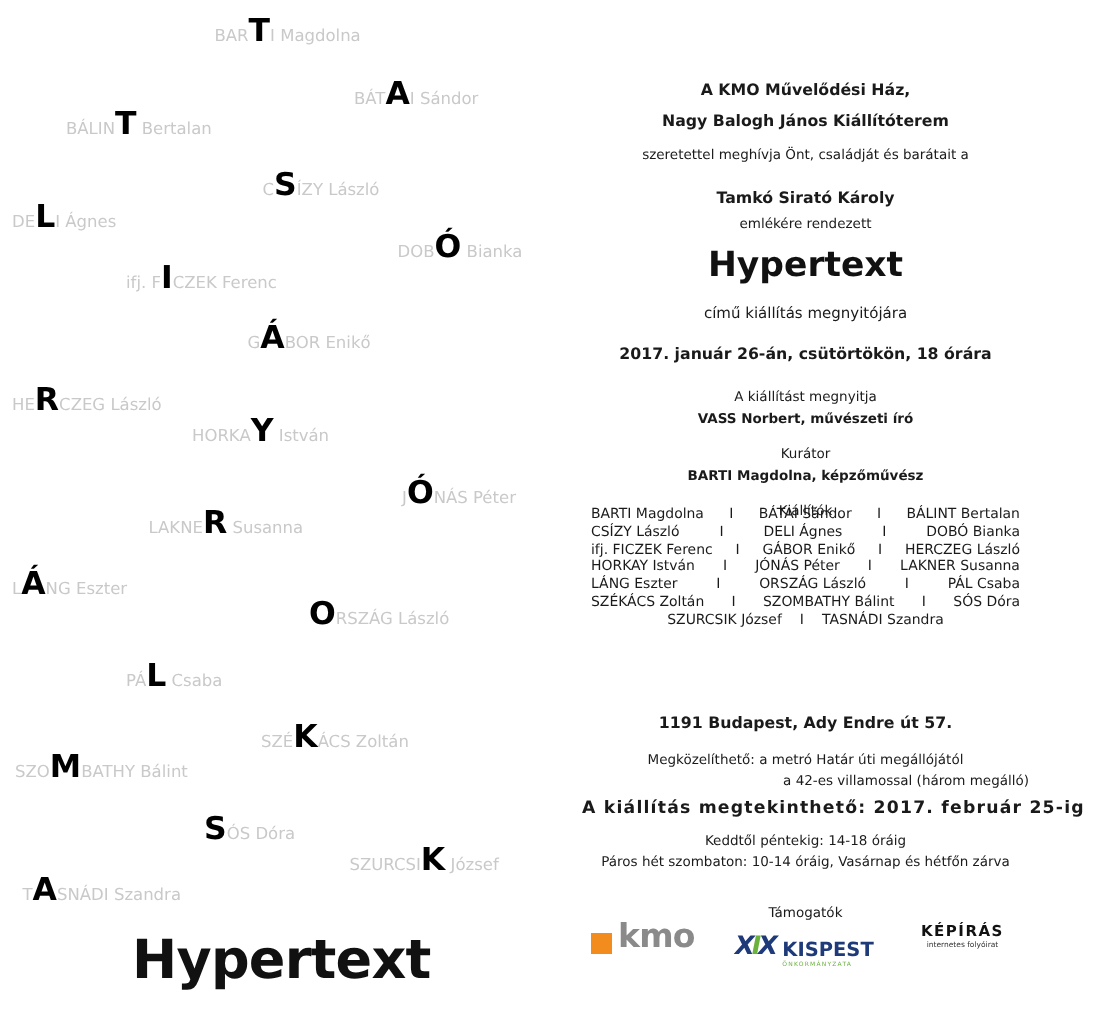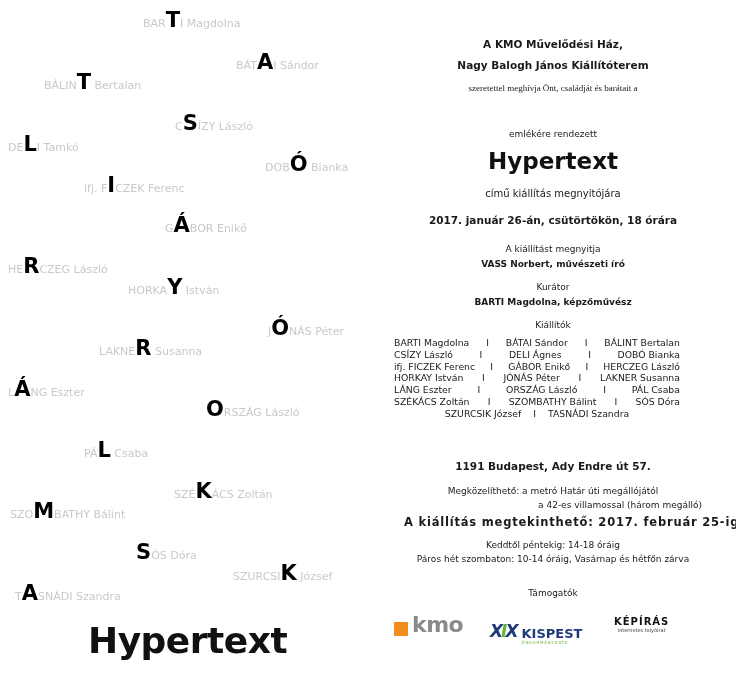--- a/index.html
+++ b/index.html
@@ -7,21 +7,21 @@
          font-family:"DejaVu Sans", "Liberation Sans", sans-serif; color:#1a1a1a; }
   .left { position:absolute; left:0; top:0; width:380px; height:676px; }
   .name { position:absolute; font-family:"DejaVu Sans", sans-serif; font-size:11px;
           color:#c9c9c9; white-space:nowrap; line-height:14px; letter-spacing:0; }
   .name .big { font-family:"DejaVu Sans", sans-serif; font-weight:bold; font-size:21px;
                color:#000; line-height:14px; letter-spacing:0; }
   .big-title { position:absolute; left:88px; top:620px; font-family:"DejaVu Sans", sans-serif;
                font-weight:bold; font-size:36px; color:#111; letter-spacing:-0.5px; }
   .right { position:absolute; left:388px; top:0; width:298px; height:676px; text-align:center;
            font-family:"DejaVu Sans", sans-serif; }
-  .line { position:absolute; left:16px; width:100%; white-space:nowrap; }
+  .line { position:absolute; left:0; width:100%; white-space:nowrap;margin-top:16px; }
   .b { font-weight:bold; }
   .s10 { font-size:10px; }
   .s9 { font-size:9px; }
   .s11 { font-size:10.5px; }
   .hyper { font-size:23px; font-weight:bold; color:#111; }
   .big-line { font-size:11.5px; font-weight:bold; letter-spacing:0.8px; }
   .artists { position:absolute; left:6px; width:286px; top:337px; font-size:9.3px; line-height:11.8px; }
   .artists .row { display:flex; justify-content:space-between; white-space:nowrap; }
   .artists .row.center { justify-content:center; gap:12px; }
   .logos { position:absolute; top:612px; left:0; width:100%; height:30px; }
@@ -39,21 +39,21 @@
   .kepiras .t2 { font-size:5px; color:#333; line-height:6px; }
 </style>
 </head>
 <body>
 
 <div class="left">
   <div class="name" style="left:143px;top:13px;"><span>BAR</span><span class="big">T</span><span>I Magdolna</span></div>
   <div class="name" style="left:236px;top:55px;"><span>BÁT</span><span class="big">A</span><span>I Sándor</span></div>
   <div class="name" style="left:44px;top:75px;"><span>BÁLIN</span><span class="big">T</span><span> Bertalan</span></div>
   <div class="name" style="left:175px;top:116px;"><span>C</span><span class="big">S</span><span>ÍZY László</span></div>
-  <div class="name" style="left:8px;top:137px;"><span>DE</span><span class="big">L</span><span>I Tamkó</span></div>
+  <div class="name" style="left:8px;top:137px;"><span>DE</span><span class="big">L</span><span>I Ágnes</span></div>
   <div class="name" style="left:265px;top:157px;"><span>DOB</span><span class="big">Ó</span><span> Bianka</span></div>
   <div class="name" style="left:84px;top:178px;"><span>ifj. F</span><span class="big">I</span><span>CZEK Ferenc</span></div>
   <div class="name" style="left:165px;top:218px;"><span>G</span><span class="big">Á</span><span>BOR Enikő</span></div>
   <div class="name" style="left:8px;top:259px;"><span>HE</span><span class="big">R</span><span>CZEG László</span></div>
   <div class="name" style="left:128px;top:280px;"><span>HORKA</span><span class="big">Y</span><span> István</span></div>
   <div class="name" style="left:268px;top:321px;"><span>J</span><span class="big">Ó</span><span>NÁS Péter</span></div>
   <div class="name" style="left:99px;top:341px;"><span>LAKNE</span><span class="big">R</span><span> Susanna</span></div>
   <div class="name" style="left:8px;top:382px;"><span>L</span><span class="big">Á</span><span>NG Eszter</span></div>
   <div class="name" style="left:206px;top:402px;"><span></span><span class="big">O</span><span>RSZÁG László</span></div>
   <div class="name" style="left:84px;top:443px;"><span>PÁ</span><span class="big">L</span><span> Csaba</span></div>
@@ -62,21 +62,22 @@
   <div class="name" style="left:136px;top:545px;"><span></span><span class="big">S</span><span>ÓS Dóra</span></div>
   <div class="name" style="left:233px;top:566px;"><span>SZURCSI</span><span class="big">K</span><span> József</span></div>
   <div class="name" style="left:15px;top:586px;"><span>T</span><span class="big">A</span><span>SNÁDI Szandra</span></div>
 
   <div class="big-title">Hypertext</div>
 </div>
 
 <div class="right">
   <div class="line b s11" style="top:38px;">A KMO Művelődési Ház,</div>
   <div class="line b s11" style="top:59px;">Nagy Balogh János Kiállítóterem</div>
-  <div class="line s9" style="top:83px;font-family:Liberation Serif, serif;">szeretettel meghívja Önt, családját és barátait a</div>
+  <div class="line s9" style="top:83px;">szeretettel meghívja Önt, családját és barátait a</div>
+  <div class="line b s11" style="top:110px;">Tamkó Sirató Károly</div>
   <div class="line s9" style="top:129px;">emlékére rendezett</div>
   <div class="line hyper" style="top:148px;">Hypertext</div>
   <div class="line s10" style="top:188px;">című kiállítás megnyitójára</div>
   <div class="line b s11" style="top:214px;">2017. január 26-án, csütörtökön, 18 órára</div>
   <div class="line s9" style="top:244px;">A kiállítást megnyitja</div>
   <div class="line b s9" style="top:259px;">VASS Norbert, művészeti író</div>
   <div class="line s9" style="top:282px;">Kurátor</div>
   <div class="line b s9" style="top:297px;">BARTI Magdolna, képzőművész</div>
   <div class="line s9" style="top:320px;">Kiállítók</div>
 

